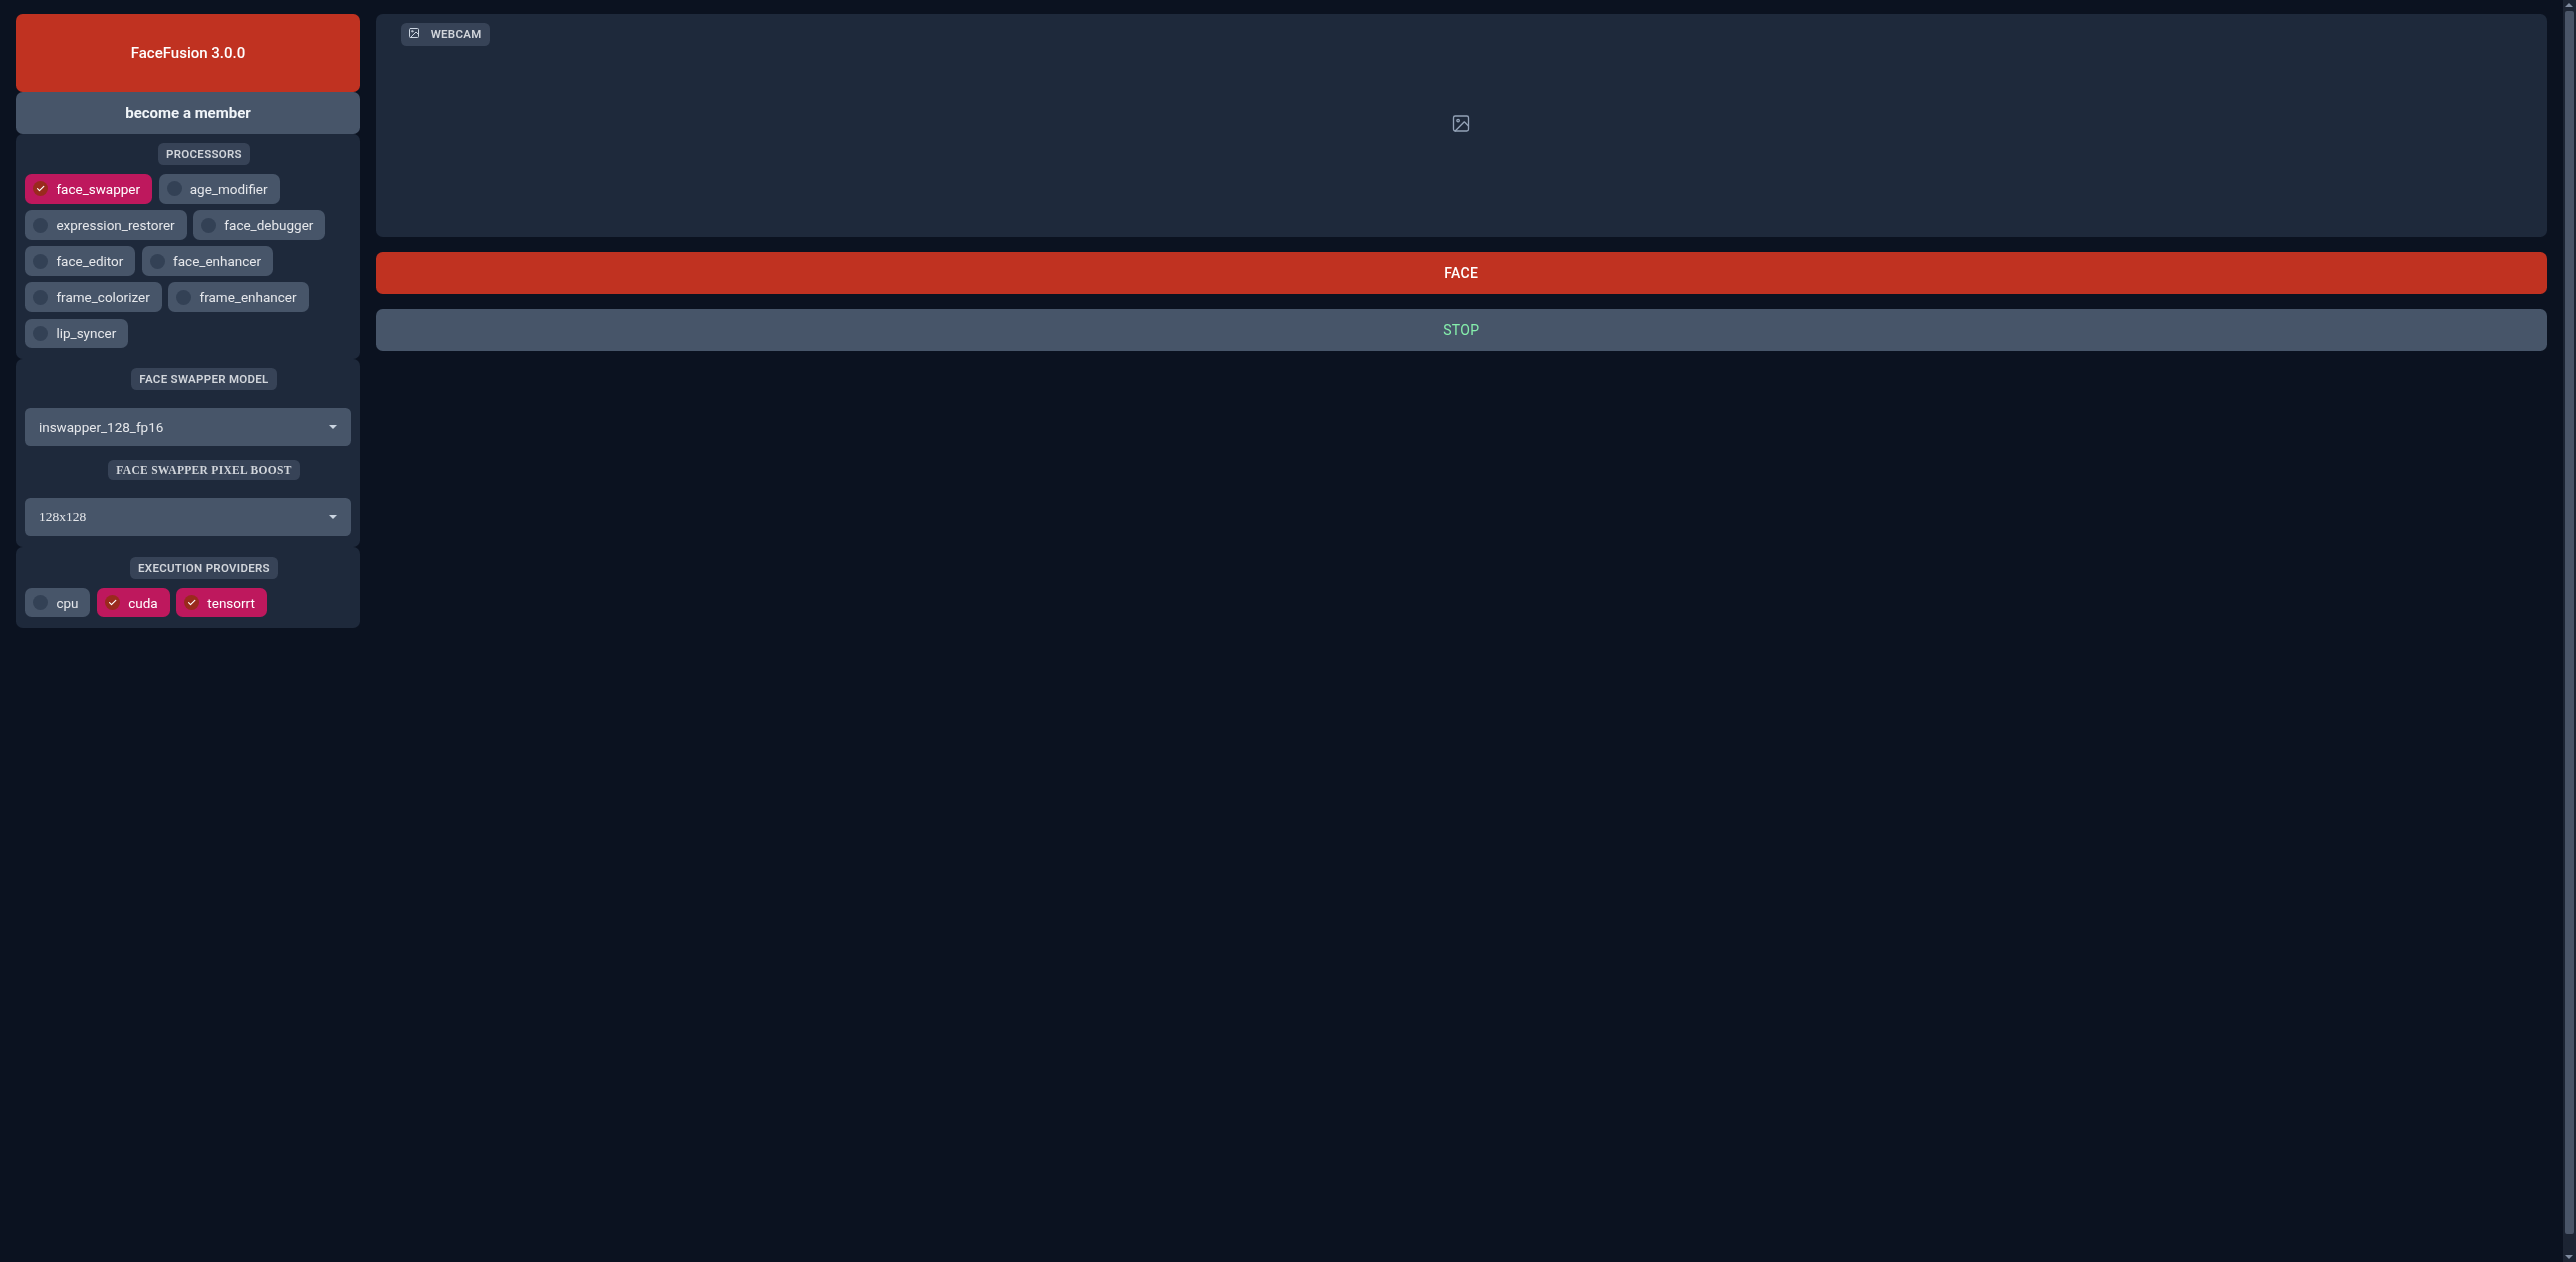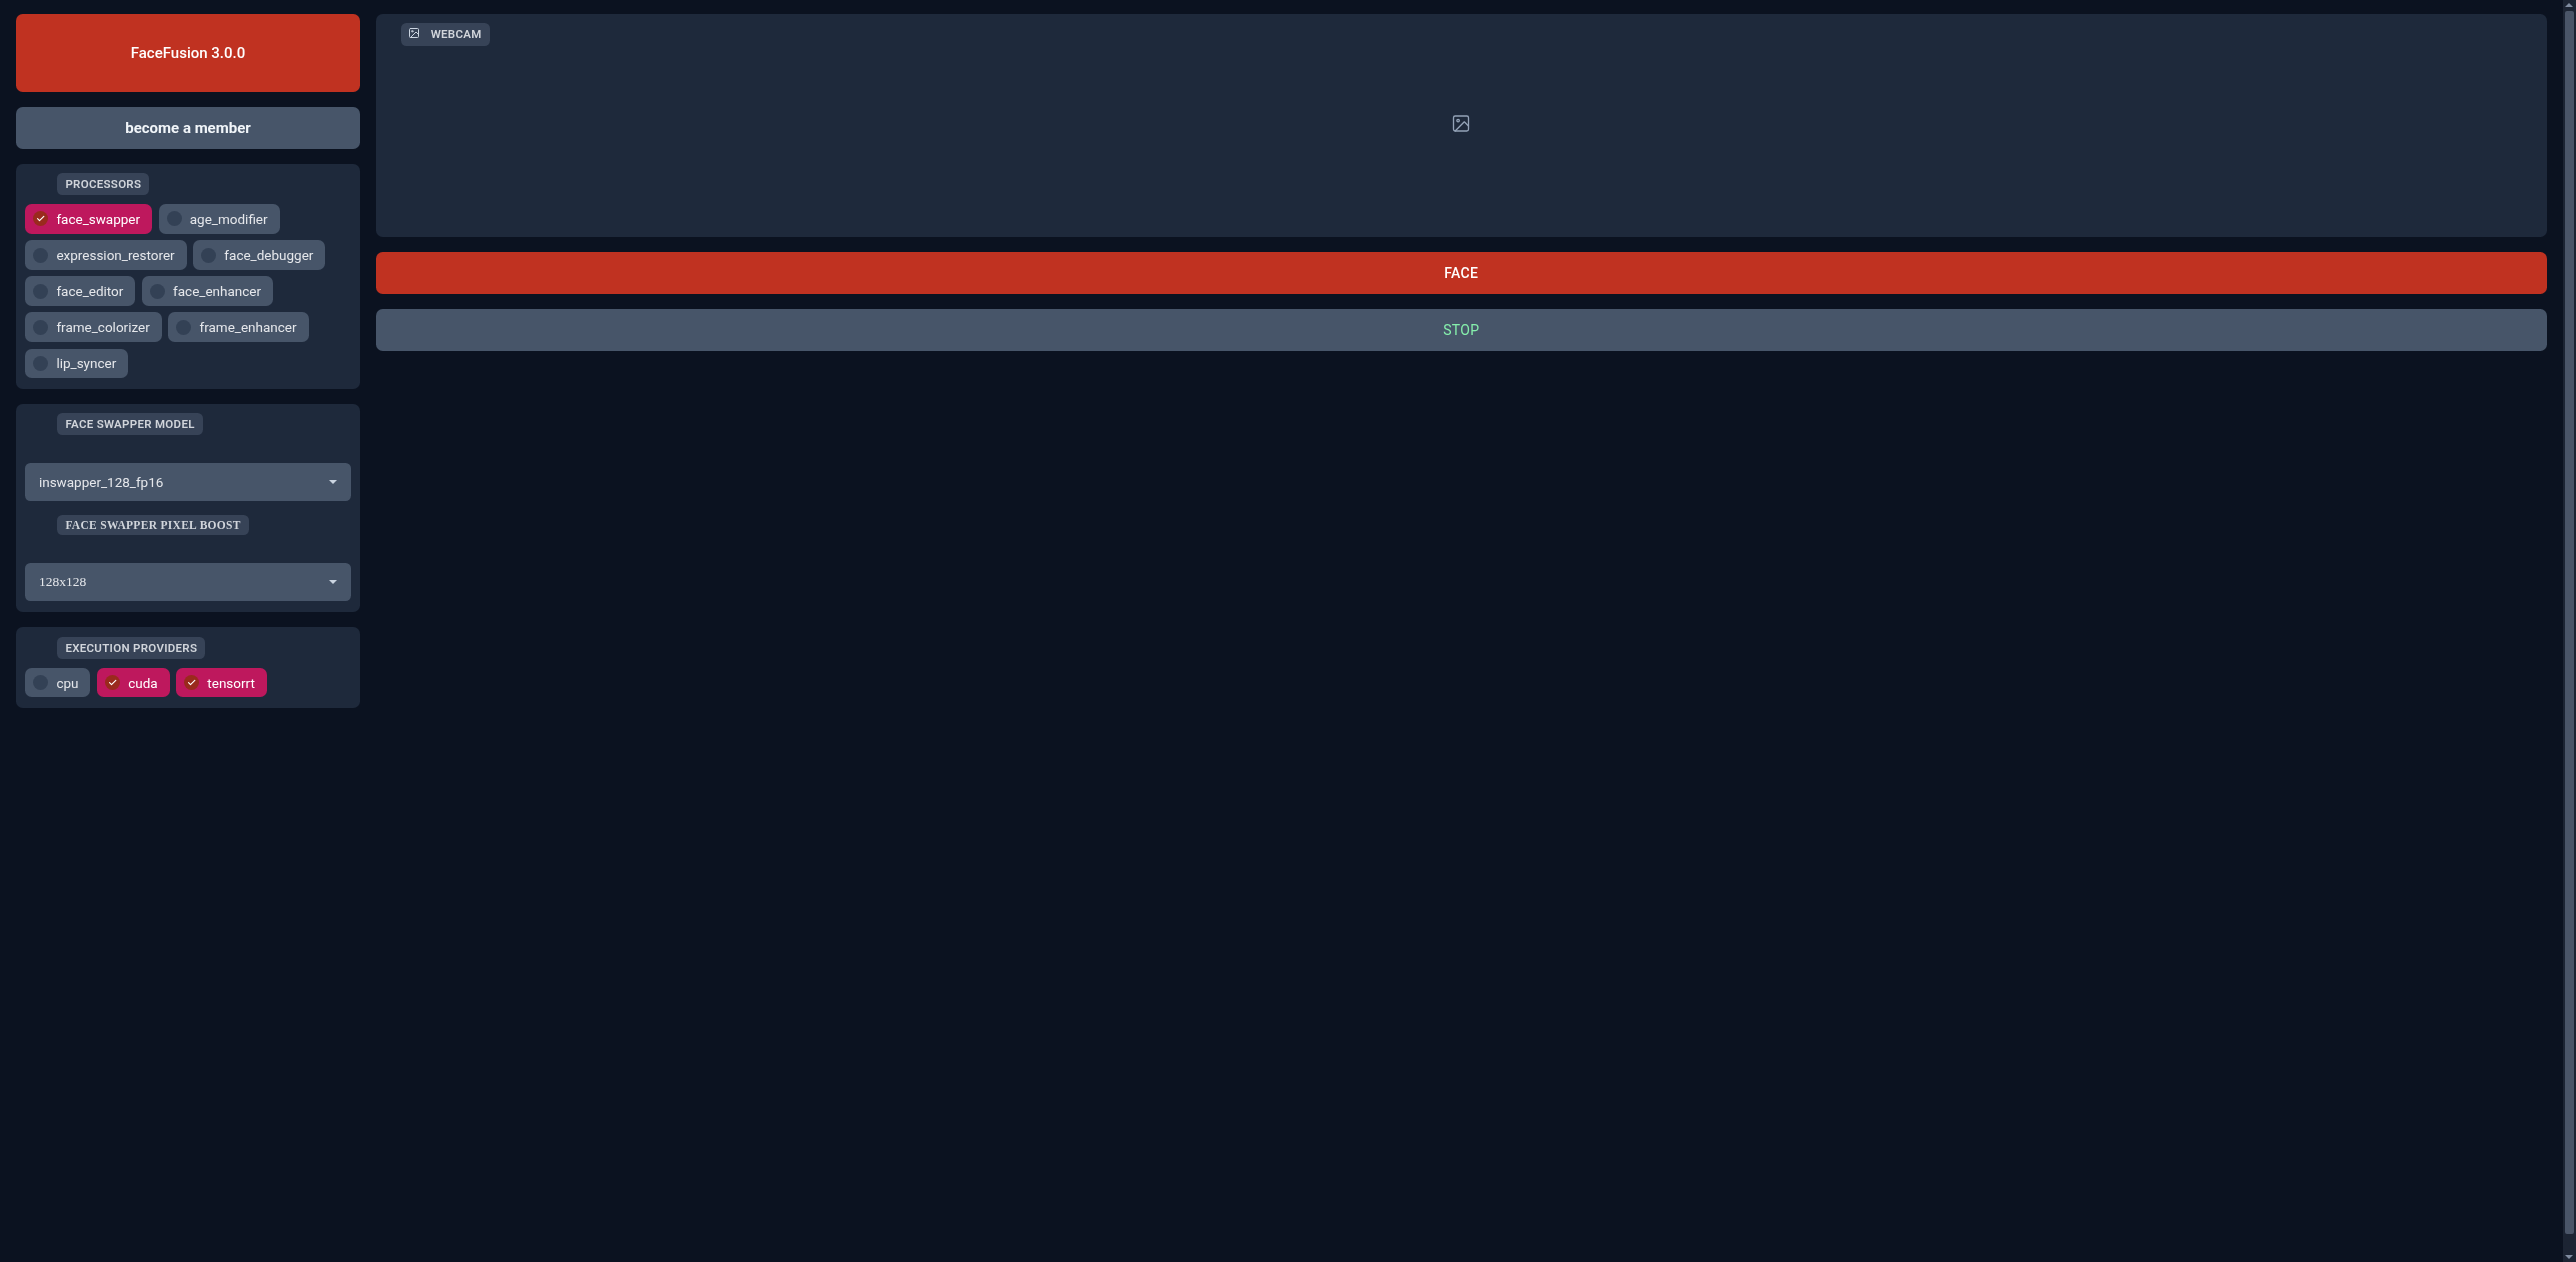--- a/index.html
+++ b/index.html
@@ -22,21 +22,21 @@
   }
   .layout {
     display: flex;
     gap: 16px;
     min-height: 100%;
   }
   .sidebar {
     flex: 0 0 344px;
     display: flex;
     flex-direction: column;
-    gap: 15px;
+    text-align: center;
   }
   .main {
     flex: 1;
     display: flex;
     flex-direction: column;
     gap: 15px;
   }
 
   
   .panel {
@@ -120,21 +120,21 @@
     background: #475569;
     border-radius: 5.4px;
     height: 38px;
     display: flex;
     align-items: center;
     justify-content: space-between;
     padding: 0 13.5px;
     font-size: 13.5px;
     color: #e5e7eb;
     cursor: pointer;
-    margin-top: 19px;
+    margin-top: 9px;
   }
   .select .caret {
     width: 0; height: 0;
     border-left: 4.7px solid transparent;
     border-right: 4.7px solid transparent;
     border-top: 4.7px solid #cbd5e1;
   }
   .panel .section + .section { margin-top: 13.5px; font-family: Liberation Serif, serif; }
 
   

